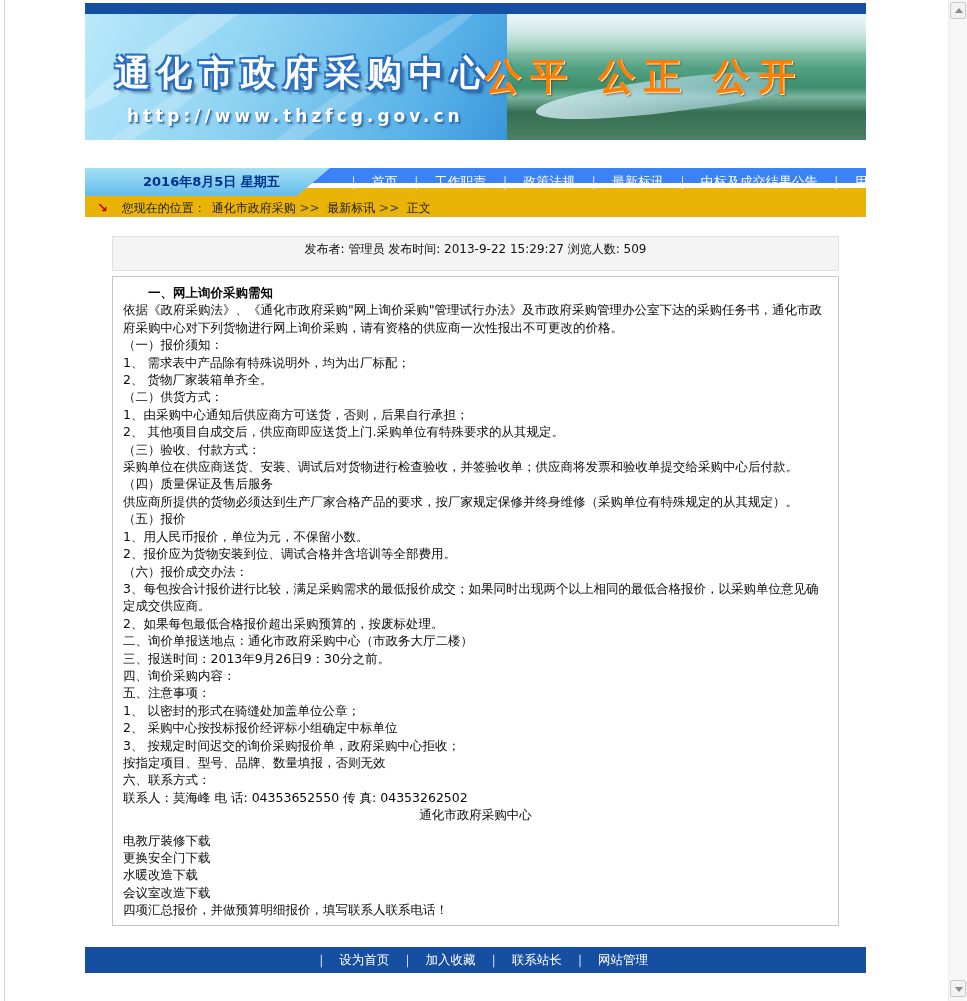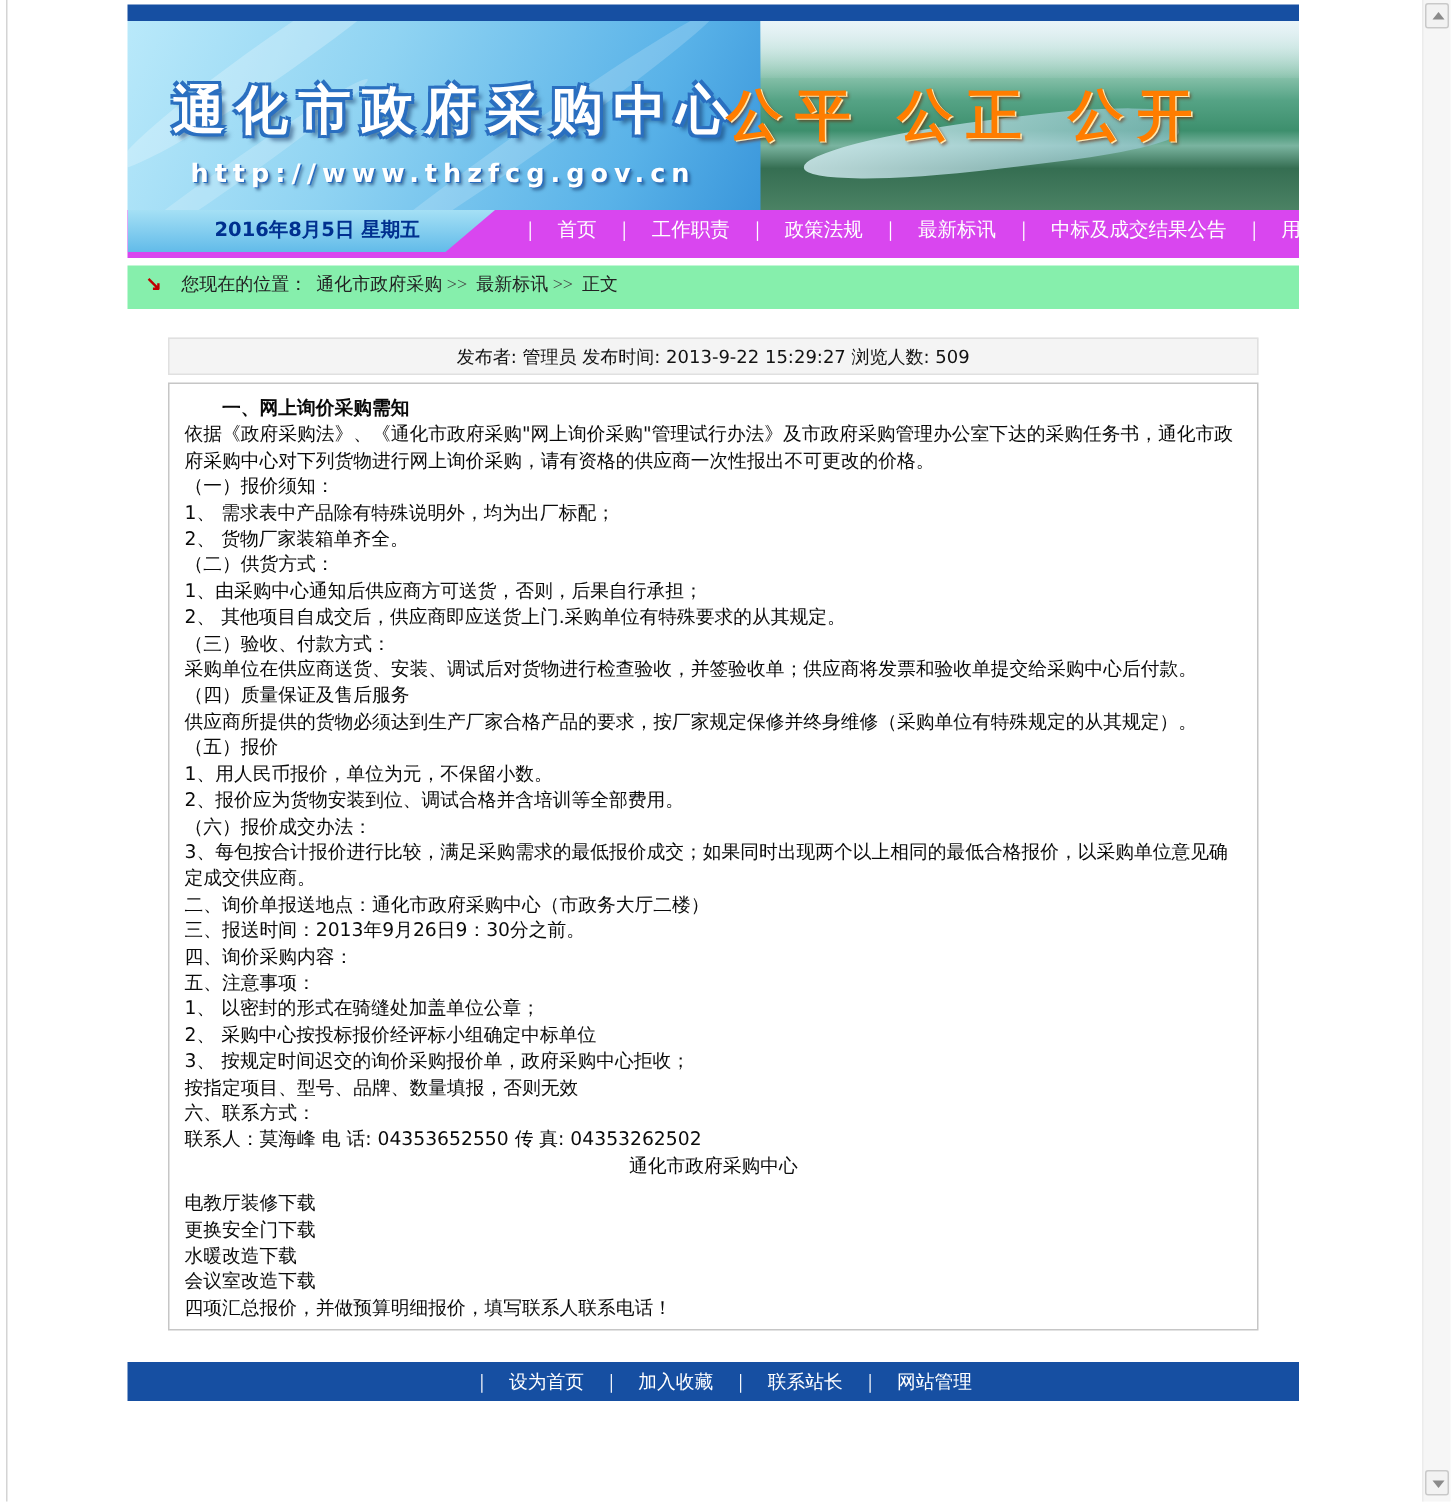--- a/index.html
+++ b/index.html
@@ -32,39 +32,39 @@
   .s2 { left:120px; top:70px; width:300px; height:18px; background:rgba(255,255,255,.18); }
   .s3 { left:-40px; top:95px; width:220px; height:14px; background:rgba(255,255,255,.2); }
   #site-title { position:absolute; left:30px; top:36px; font-size:35px; font-weight:bold; color:#fff; letter-spacing:7px; white-space:nowrap;
     text-shadow:2px 2px 0 #2a6fc0,-2px -2px 0 #2a6fc0,2px -2px 0 #2a6fc0,-2px 2px 0 #2a6fc0,0 2px 0 #2a6fc0,2px 0 0 #2a6fc0,4px 4px 3px rgba(10,40,90,.55); }
   #site-url { position:absolute; left:42px; top:92px; font-size:17px; font-weight:bold; color:#fff; letter-spacing:4px;
     text-shadow:1px 1px 0 #2a6fc0,2px 2px 2px rgba(10,40,90,.5); }
   #slogan { position:absolute; right:62px; top:38px; font-size:37px; font-weight:bold; color:#ff7d00; letter-spacing:9px; white-space:nowrap;
     text-shadow:1px 1px 0 #ffe9b0,2px 2px 2px rgba(110,35,0,.55); }
 
   
-  #navbar { position:relative; height:32px; background:#d946ef; color:#fff; }
+  #navbar { position:relative; height:15px; background:#3b82f6; color:#fff;margin-top:28px; }
   #date-wedge { position:absolute; left:0; top:0; height:28px; width:250px;
     background:linear-gradient(180deg,#a5e0f5,#62bbe9); clip-path:polygon(0 0,245px 0,212px 100%,0 100%); }
   #date-text { position:absolute; left:58px; top:0; line-height:28px; font-size:13px; font-weight:bold; color:#00308f; }
   #nav-menu { position:absolute; left:250px; right:0; top:0; height:28px; line-height:28px; text-align:center; font-size:13px; white-space:nowrap; }
   .nav-item { display:inline-block; color:#fff; cursor:pointer; }
   .nav-item::before { content:"｜"; margin:0 12px; font-weight:normal; }
   #nav-menu::after { content:"｜"; margin-left:12px; }
 
   
-  #breadcrumb { margin-top:5px; height:29px; line-height:23px; background:#86efac; font-size:12px; color:#222; padding-left:12px;font-family:Liberation Serif, serif; }
+  #breadcrumb { margin-top:5px; height:29px; line-height:40px; background:#eab308; font-size:12px; color:#222; padding-left:12px; }
   #crumb-arrow { color:#c00000; font-weight:bold; margin-right:10px; font-size:13px; }
   #crumb-label { margin-right:6px; }
   .crumb { display:inline-block; color:#222; cursor:pointer; }
   .crumb + .crumb::before { content:"\00a0>>\00a0\00a0"; color:#444; cursor:default; }
 
   
   #article-title { margin-top:22px; text-align:center; font-size:16px; font-weight:bold; color:#1c57a8; letter-spacing:1px; }
-  #meta-bar { margin:19px 27px 0; height:25px; line-height:25px; background:#f4f4f4; border:1px solid #e0e0e0; text-align:center; font-size:12px; color:#111; }
+  #meta-bar { margin:19px 27px 0; height:35px; line-height:25px; background:#f4f4f4; border:1px solid #e0e0e0; text-align:center; font-size:12px; color:#111; }
   #content-box { margin:5px 27px 0; border:1px solid #c6c6c6; background:#fff; padding:7px 10px 6px; font-size:12.5px; line-height:17.4px; color:#0a0a0a; }
   #body-heading { font-weight:bold; text-indent:2em; }
   .line { min-height:17.4px; }
   .org-line { text-align:center; }
   .spacer { height:8px; }
 
   
   #footer-bar { margin-top:21px; height:26px; line-height:26px; background:#164fa2; text-align:center; font-size:12.5px; color:#fff; white-space:nowrap; }
   .fnav-item { display:inline-block; color:#fff; cursor:pointer; }
   .fnav-item::before { content:"｜"; margin:0 12px; }
@@ -118,20 +118,21 @@
         <div class="line">2、 其他项目自成交后，供应商即应送货上门.采购单位有特殊要求的从其规定。</div>
         <div class="line">（三）验收、付款方式：</div>
         <div class="line">采购单位在供应商送货、安装、调试后对货物进行检查验收，并签验收单；供应商将发票和验收单提交给采购中心后付款。</div>
         <div class="line">（四）质量保证及售后服务</div>
         <div class="line">供应商所提供的货物必须达到生产厂家合格产品的要求，按厂家规定保修并终身维修（采购单位有特殊规定的从其规定）。</div>
         <div class="line">（五）报价</div>
         <div class="line">1、用人民币报价，单位为元，不保留小数。</div>
         <div class="line">2、报价应为货物安装到位、调试合格并含培训等全部费用。</div>
         <div class="line">（六）报价成交办法：</div>
         <div class="line">3、每包按合计报价进行比较，满足采购需求的最低报价成交；如果同时出现两个以上相同的最低合格报价，以采购单位意见确定成交供应商。</div>
+        <div class="line">2、如果每包最低合格报价超出采购预算的，按废标处理。</div>
         <div class="line">二、询价单报送地点：通化市政府采购中心（市政务大厅二楼）</div>
         <div class="line">三、报送时间：2013年9月26日9：30分之前。</div>
         <div class="line">四、询价采购内容：</div>
         <div class="line">五、注意事项：</div>
         <div class="line">1、 以密封的形式在骑缝处加盖单位公章；</div>
         <div class="line">2、 采购中心按投标报价经评标小组确定中标单位</div>
         <div class="line">3、 按规定时间迟交的询价采购报价单，政府采购中心拒收；</div>
         <div class="line">按指定项目、型号、品牌、数量填报，否则无效</div>
         <div class="line">六、联系方式：</div>
         <div class="line">联系人：莫海峰 电 话: 04353652550 传 真: 04353262502</div>

